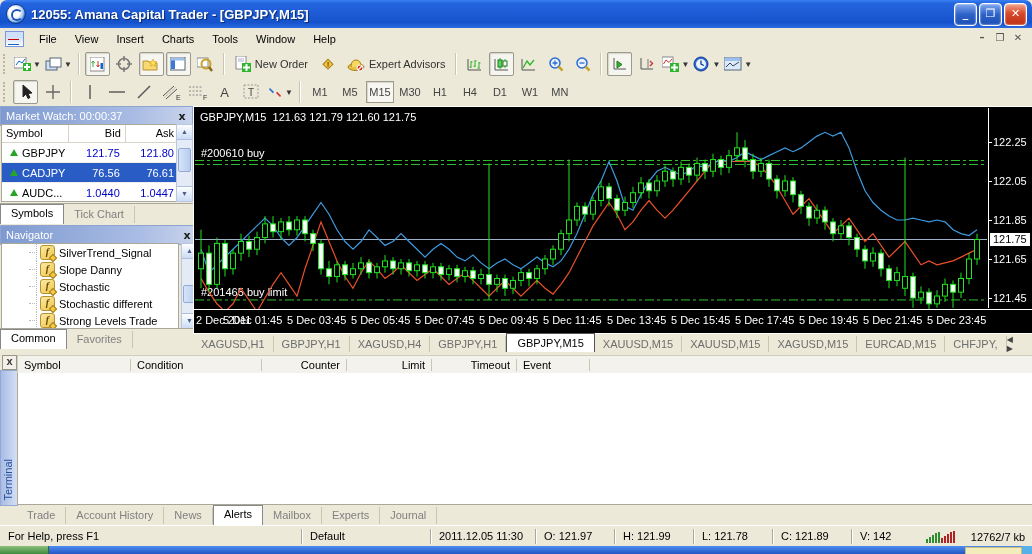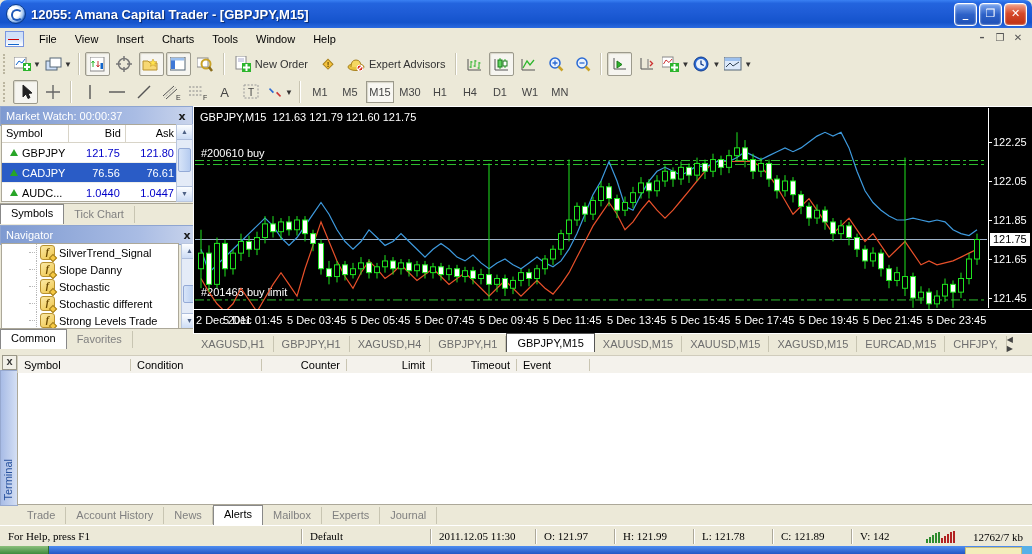--- a/index.html
+++ b/index.html
@@ -112,21 +112,21 @@
     color:#26509E;}
   #term-header{position:absolute;left:17px;top:3px;width:1014px;height:18px;background:#F4F2EC;
     border:1px solid #D0CCBC;display:flex;align-items:center;color:#000;}
   #term-header span{padding:0 6px;border-right:1px solid #C9C5B2;height:12px;line-height:12px;}
   #term-body{position:absolute;left:17px;top:21px;width:1014px;height:131px;background:#fff;
     border:1px solid #ACA899;border-top:none;}
   #term-tabs{position:absolute;left:17px;top:153px;width:1014px;height:19px;display:flex;
     align-items:flex-end;color:#808080;}
   
   #statusbar{left:0;top:525px;width:1032px;height:21px;background:#ECE9D8;display:flex;
-    align-items:center;color:#000;border-top:1px solid #fff;font-family:Liberation Serif, serif;}
+    align-items:center;color:#000;border-top:1px solid #fff;}
   .st{height:15px;line-height:15px;padding:0 8px;border-right:1px solid #ACA899;box-shadow:1px 0 0 #fff;}
   #sig-icon{display:flex;align-items:flex-end;height:12px;margin:0 8px;}
   #sig-icon i{width:2px;margin-right:1px;display:block;}
   
   #tasksliver{left:0;top:546px;width:1032px;height:8px;background:linear-gradient(180deg,#4E8DF0,#2257C4);}
   #start-frag{position:absolute;left:0;top:0;width:48px;height:8px;
     background:linear-gradient(180deg,#8CC07C,#3E8A3E);border-right:1px solid #2E6A2E;}
   #task-yellow{position:absolute;left:965px;top:1px;width:55px;height:7px;background:#F3EDBB;border:1px solid #C8BE7A;}
   #task-cyan{position:absolute;left:1022px;top:0;width:10px;height:8px;background:#57B0E8;}
 </style>

